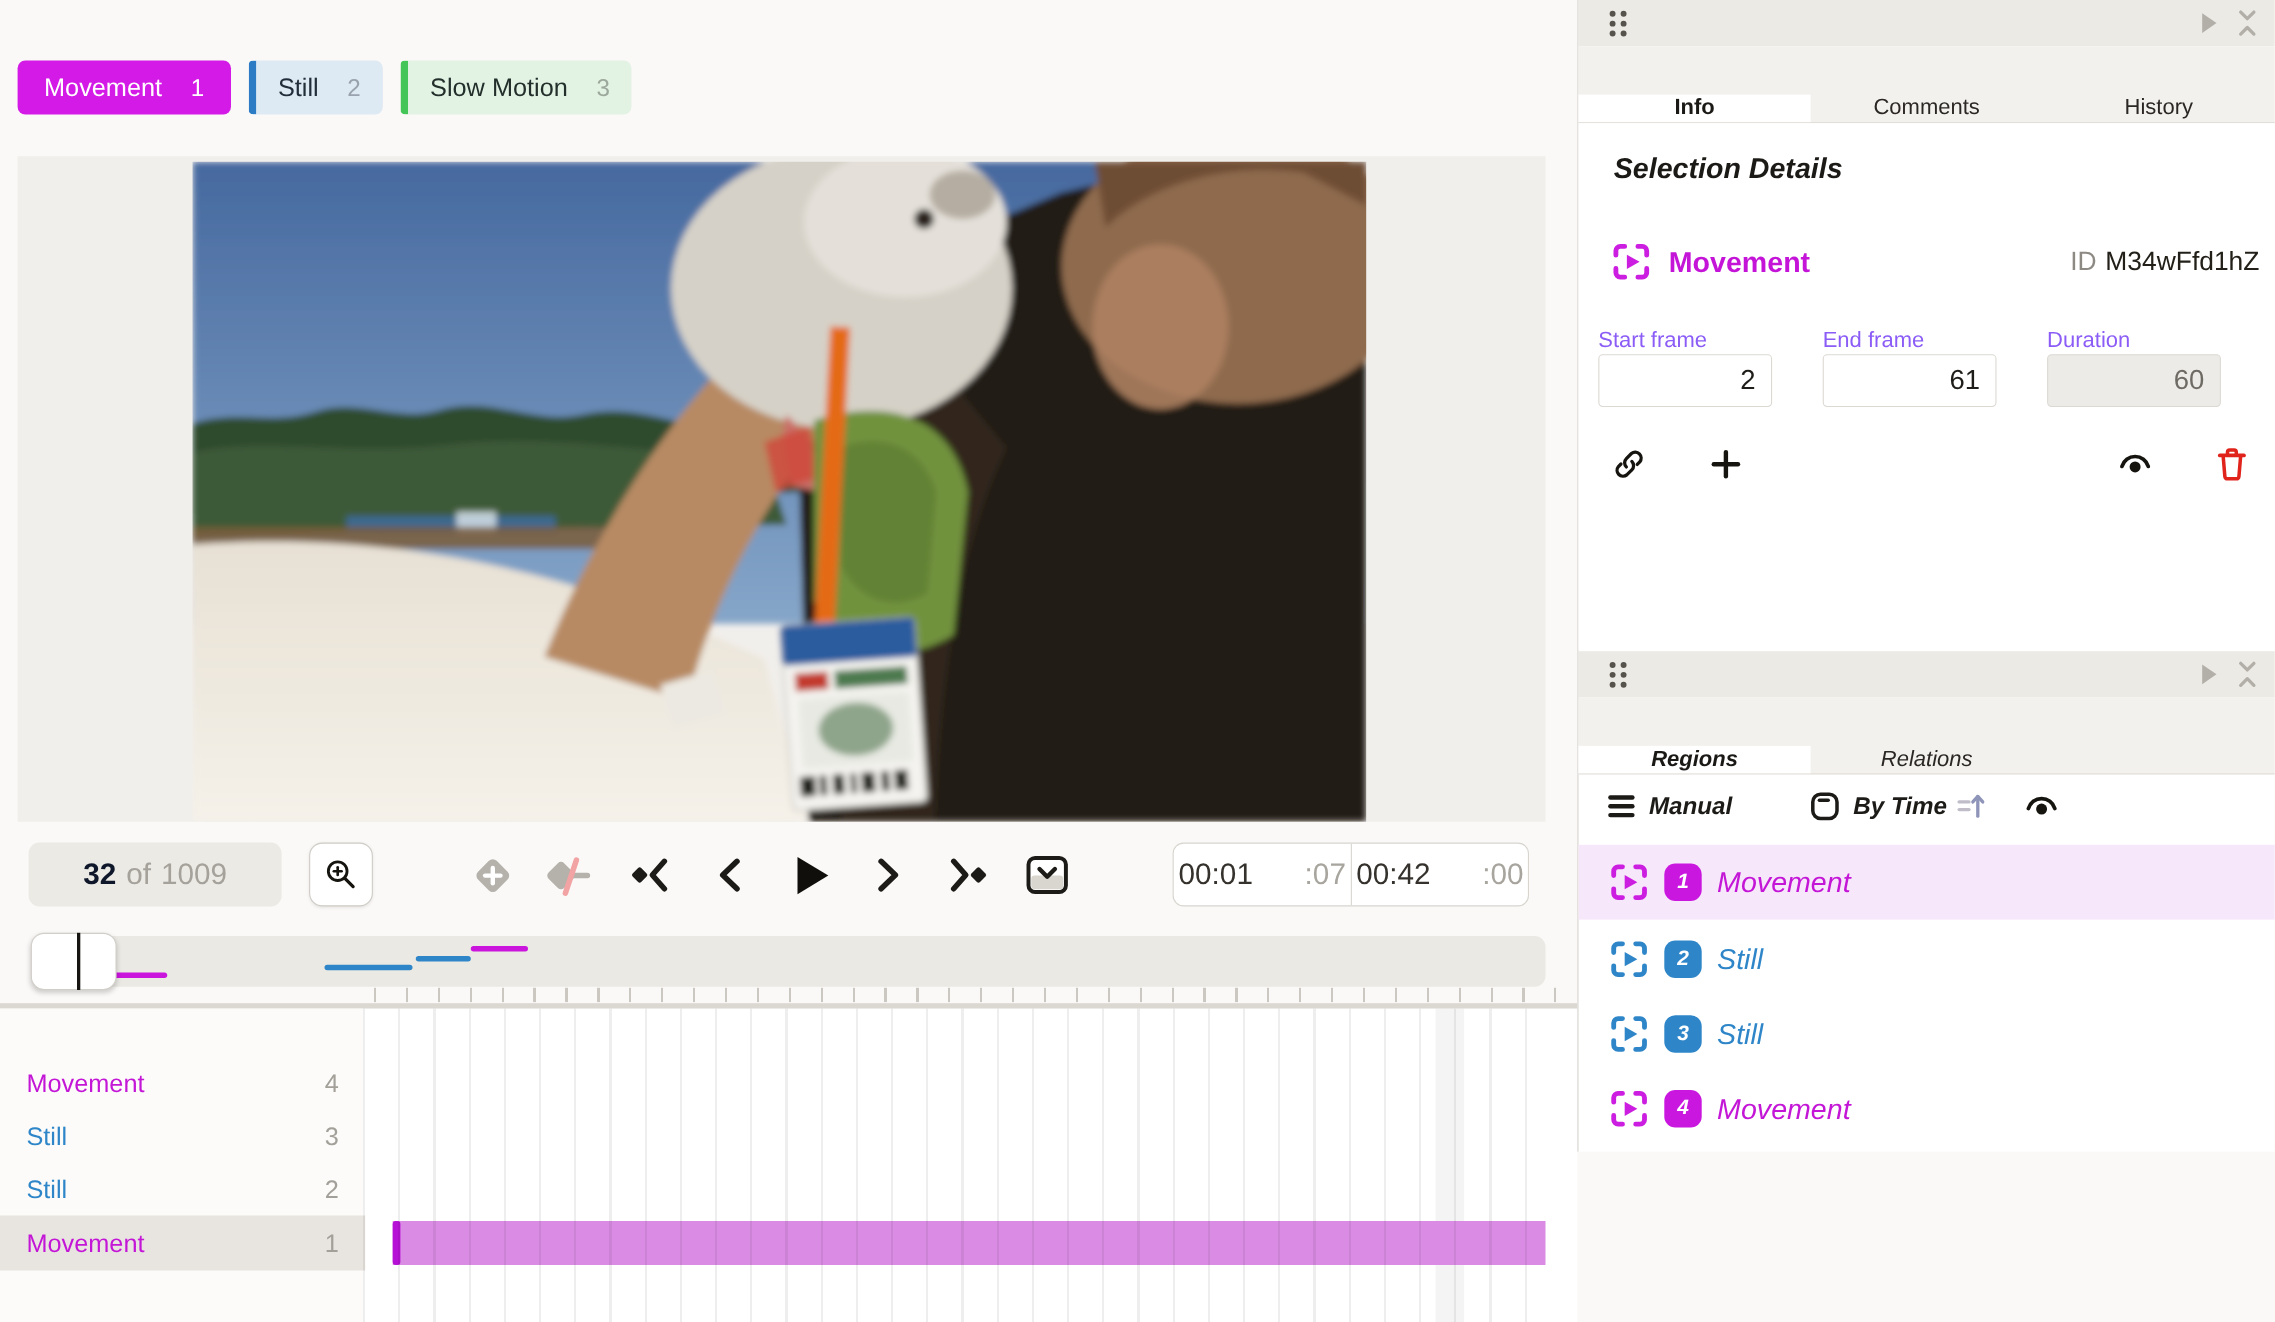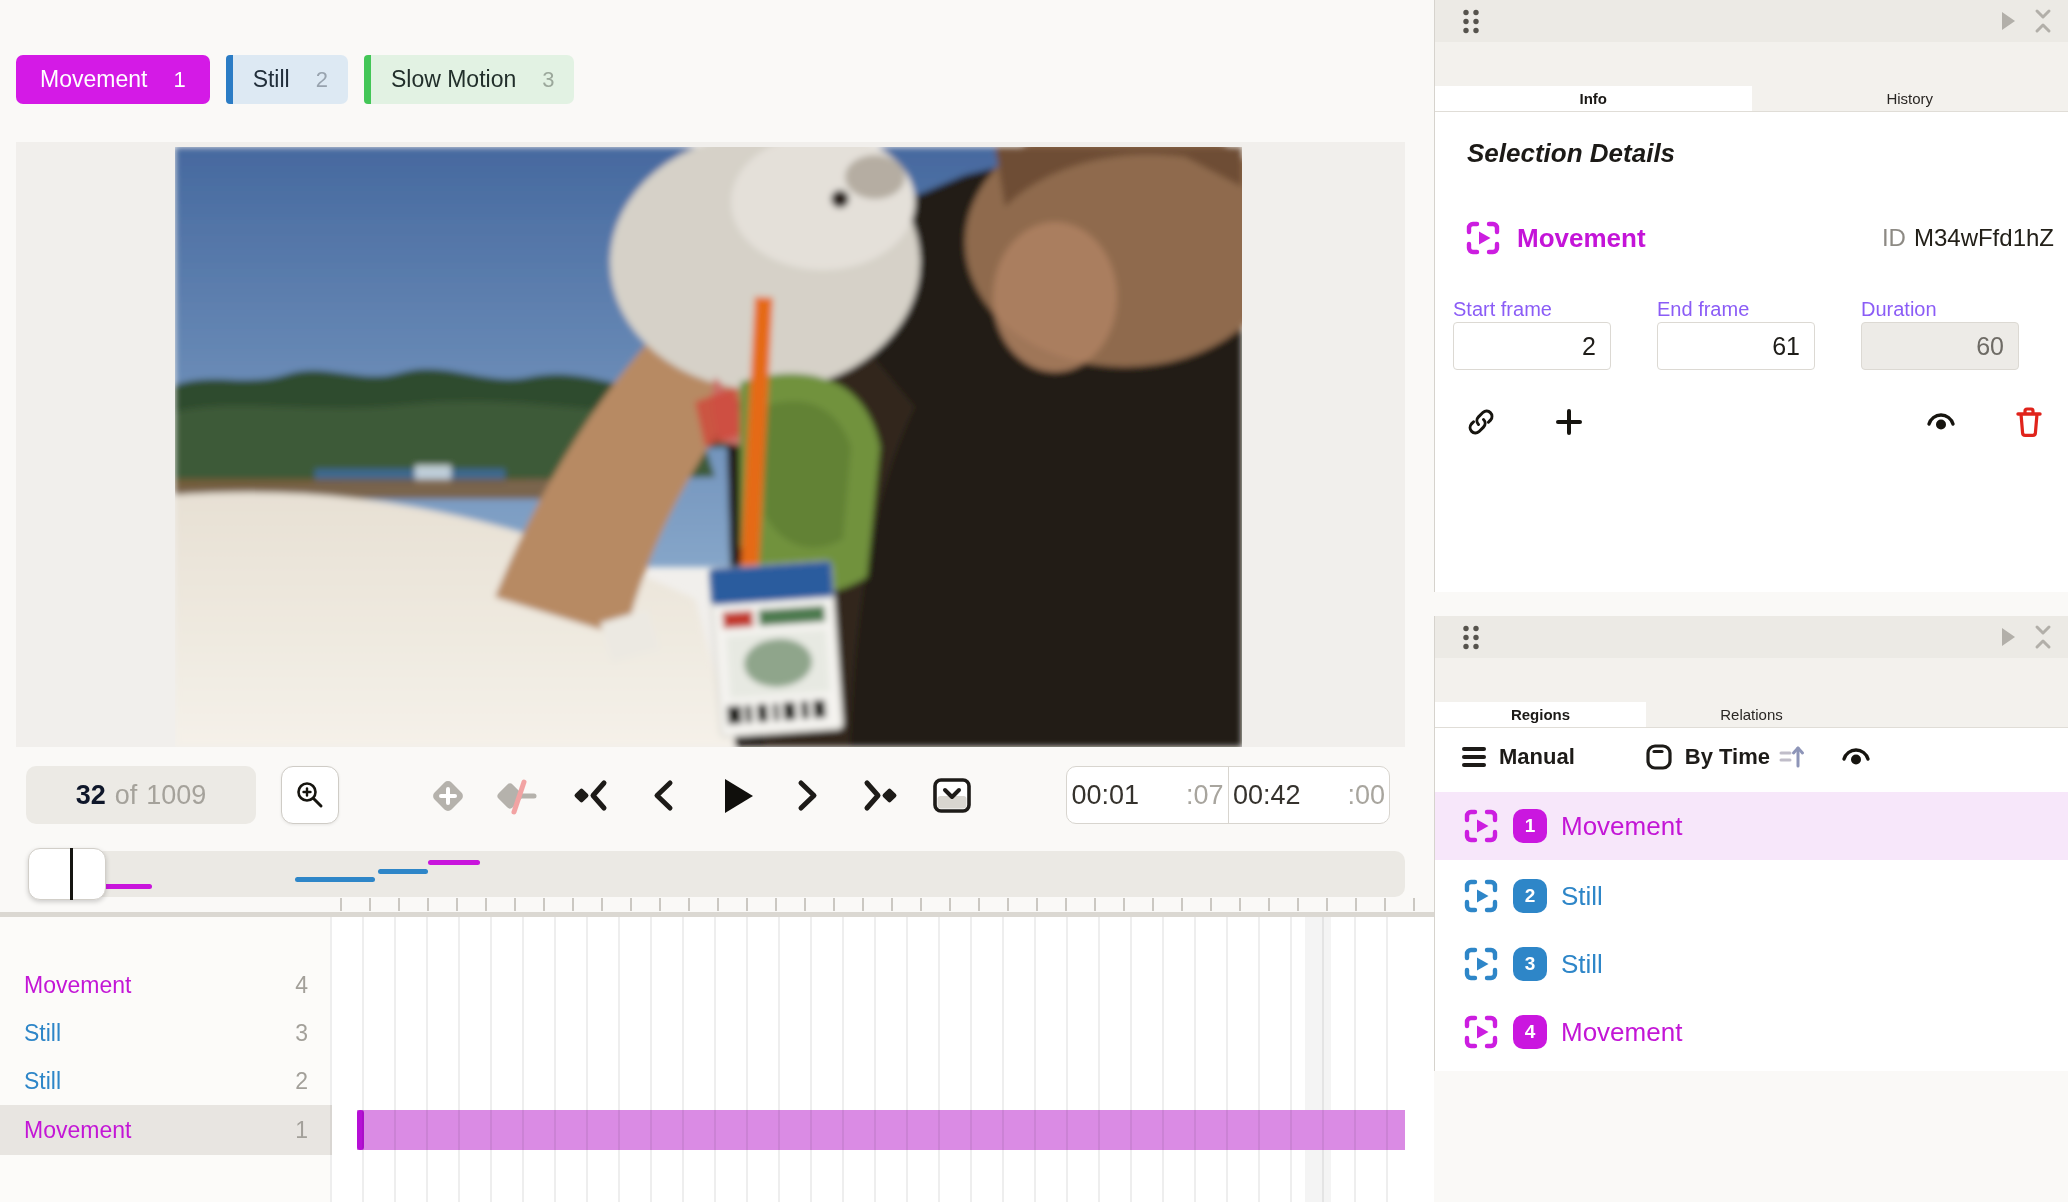--- a/index.html
+++ b/index.html
@@ -84,21 +84,21 @@
   
   .panel { position:absolute; left:1434px; width:634px; background:#fff;
            border-left:1px solid #d6d3cd; }
   .phead { position:relative; height:42px; background:#eceae5; }
   .phead .dots { position:absolute; left:26px; top:8px; }
   .phead .pplay { position:absolute; right:50px; top:9px; }
   .phead .pcollapse { position:absolute; right:14px; top:7px; }
   .ptabs { position:relative; height:70px; background:#f3f1ed; border-bottom:1px solid #e0ddd7;
            display:flex; }
   .ptab { flex:1; display:flex; align-items:center; justify-content:center;
-          font-size:15px; color:#2a2724; cursor:pointer;margin-top:44px; }
+          font-size:20px; color:#2a2724; cursor:pointer;margin-top:44px; }
   .ptab.active { background:#fff; font-weight:700; color:#1b1916; }
   .pbody { position:relative; background:#fff; }
 
   .sel-heading { position:absolute; left:32px; top:26px; font-size:26px; font-weight:700; color:#1c1a17;font-style:italic; }
   .sel-row { position:absolute; left:30px; top:108px; right:14px; display:flex; align-items:center; }
   .sel-label { margin-left:16px; font-size:26px; font-weight:600; color:#c414d8; }
   .sel-id { margin-left:auto; font-size:24px; }
   .sel-id .idk { color:#8d8a84; margin-right:8px; } .sel-id .idv { color:#232019; }
   .fldlabel { position:absolute; top:186px; font-size:20px; color:#8b5cf6; }
   .fld { position:absolute; top:210px; width:158px; height:48px; border:1.5px solid #dcd9d3;
@@ -331,20 +331,21 @@
     <svg class="pplay" width="20" height="24" viewBox="0 0 20 24">
       <path d="M4 3 L17 12 L4 21 Z" fill="#b2afa9"></path>
     </svg>
     <svg class="pcollapse" width="22" height="28" viewBox="0 0 22 28">
       <path d="M5 4 L11 10 L17 4" fill="none" stroke="#b2afa9" stroke-width="3" stroke-linecap="round" stroke-linejoin="round"></path>
       <path d="M5 24 L11 18 L17 24" fill="none" stroke="#b2afa9" stroke-width="3" stroke-linecap="round" stroke-linejoin="round"></path>
     </svg>
   </div>
   <div class="ptabs">
     <div class="ptab active">Info</div>
+    <div class="ptab">Comments</div>
     <div class="ptab">History</div>
   </div>
   <div class="pbody" style="height:479px;">
     <div class="sel-heading">Selection Details</div>
 
     <div class="sel-row">
       <svg width="36" height="36" viewBox="0 0 36 36">
         <path d="M4 12 V8 a4 4 0 0 1 4-4 h4 M24 4 h4 a4 4 0 0 1 4 4 v4 M32 24 v4 a4 4 0 0 1-4 4 h-4 M12 32 H8 a4 4 0 0 1-4-4 v-4" fill="none" stroke="#cc1ee0" stroke-width="4.4" stroke-linecap="round"></path>
         <path d="M14 11.5 L25.5 18 L14 24.5 Z" fill="#cc1ee0"></path>
       </svg>
@@ -385,21 +386,21 @@
         <svg width="30" height="32" viewBox="0 0 30 32">
           <path d="M4 8 h22" stroke="#e0231b" stroke-width="3.4" stroke-linecap="round"></path>
           <path d="M11 8 V5 a2 2 0 0 1 2-2 h4 a2 2 0 0 1 2 2 v3" fill="none" stroke="#e0231b" stroke-width="3.2"></path>
           <path d="M7 8 l1.6 19 a2.5 2.5 0 0 0 2.5 2.3 h7.8 a2.5 2.5 0 0 0 2.5-2.3 L23 8" fill="none" stroke="#e0231b" stroke-width="3.2" stroke-linejoin="round"></path>
         </svg>
       </button>
     </div>
   </div>
 </aside>
 
-<aside class="panel" style="top:616px; height:455px;">
+<aside class="panel" style="top:592px; height:455px;font-style:italic;">
   <div class="phead">
     <svg class="dots" width="22" height="27" viewBox="0 0 22 27">
       <circle cx="5" cy="4.5" r="2.7" fill="#56534d"></circle>
         <circle cx="15" cy="4.5" r="2.7" fill="#56534d"></circle>
       <circle cx="5" cy="13.5" r="2.7" fill="#56534d"></circle>
         <circle cx="15" cy="13.5" r="2.7" fill="#56534d"></circle>
       <circle cx="5" cy="22.5" r="2.7" fill="#56534d"></circle>
         <circle cx="15" cy="22.5" r="2.7" fill="#56534d"></circle>
     </svg>
     <svg class="pplay" width="20" height="24" viewBox="0 0 20 24">

